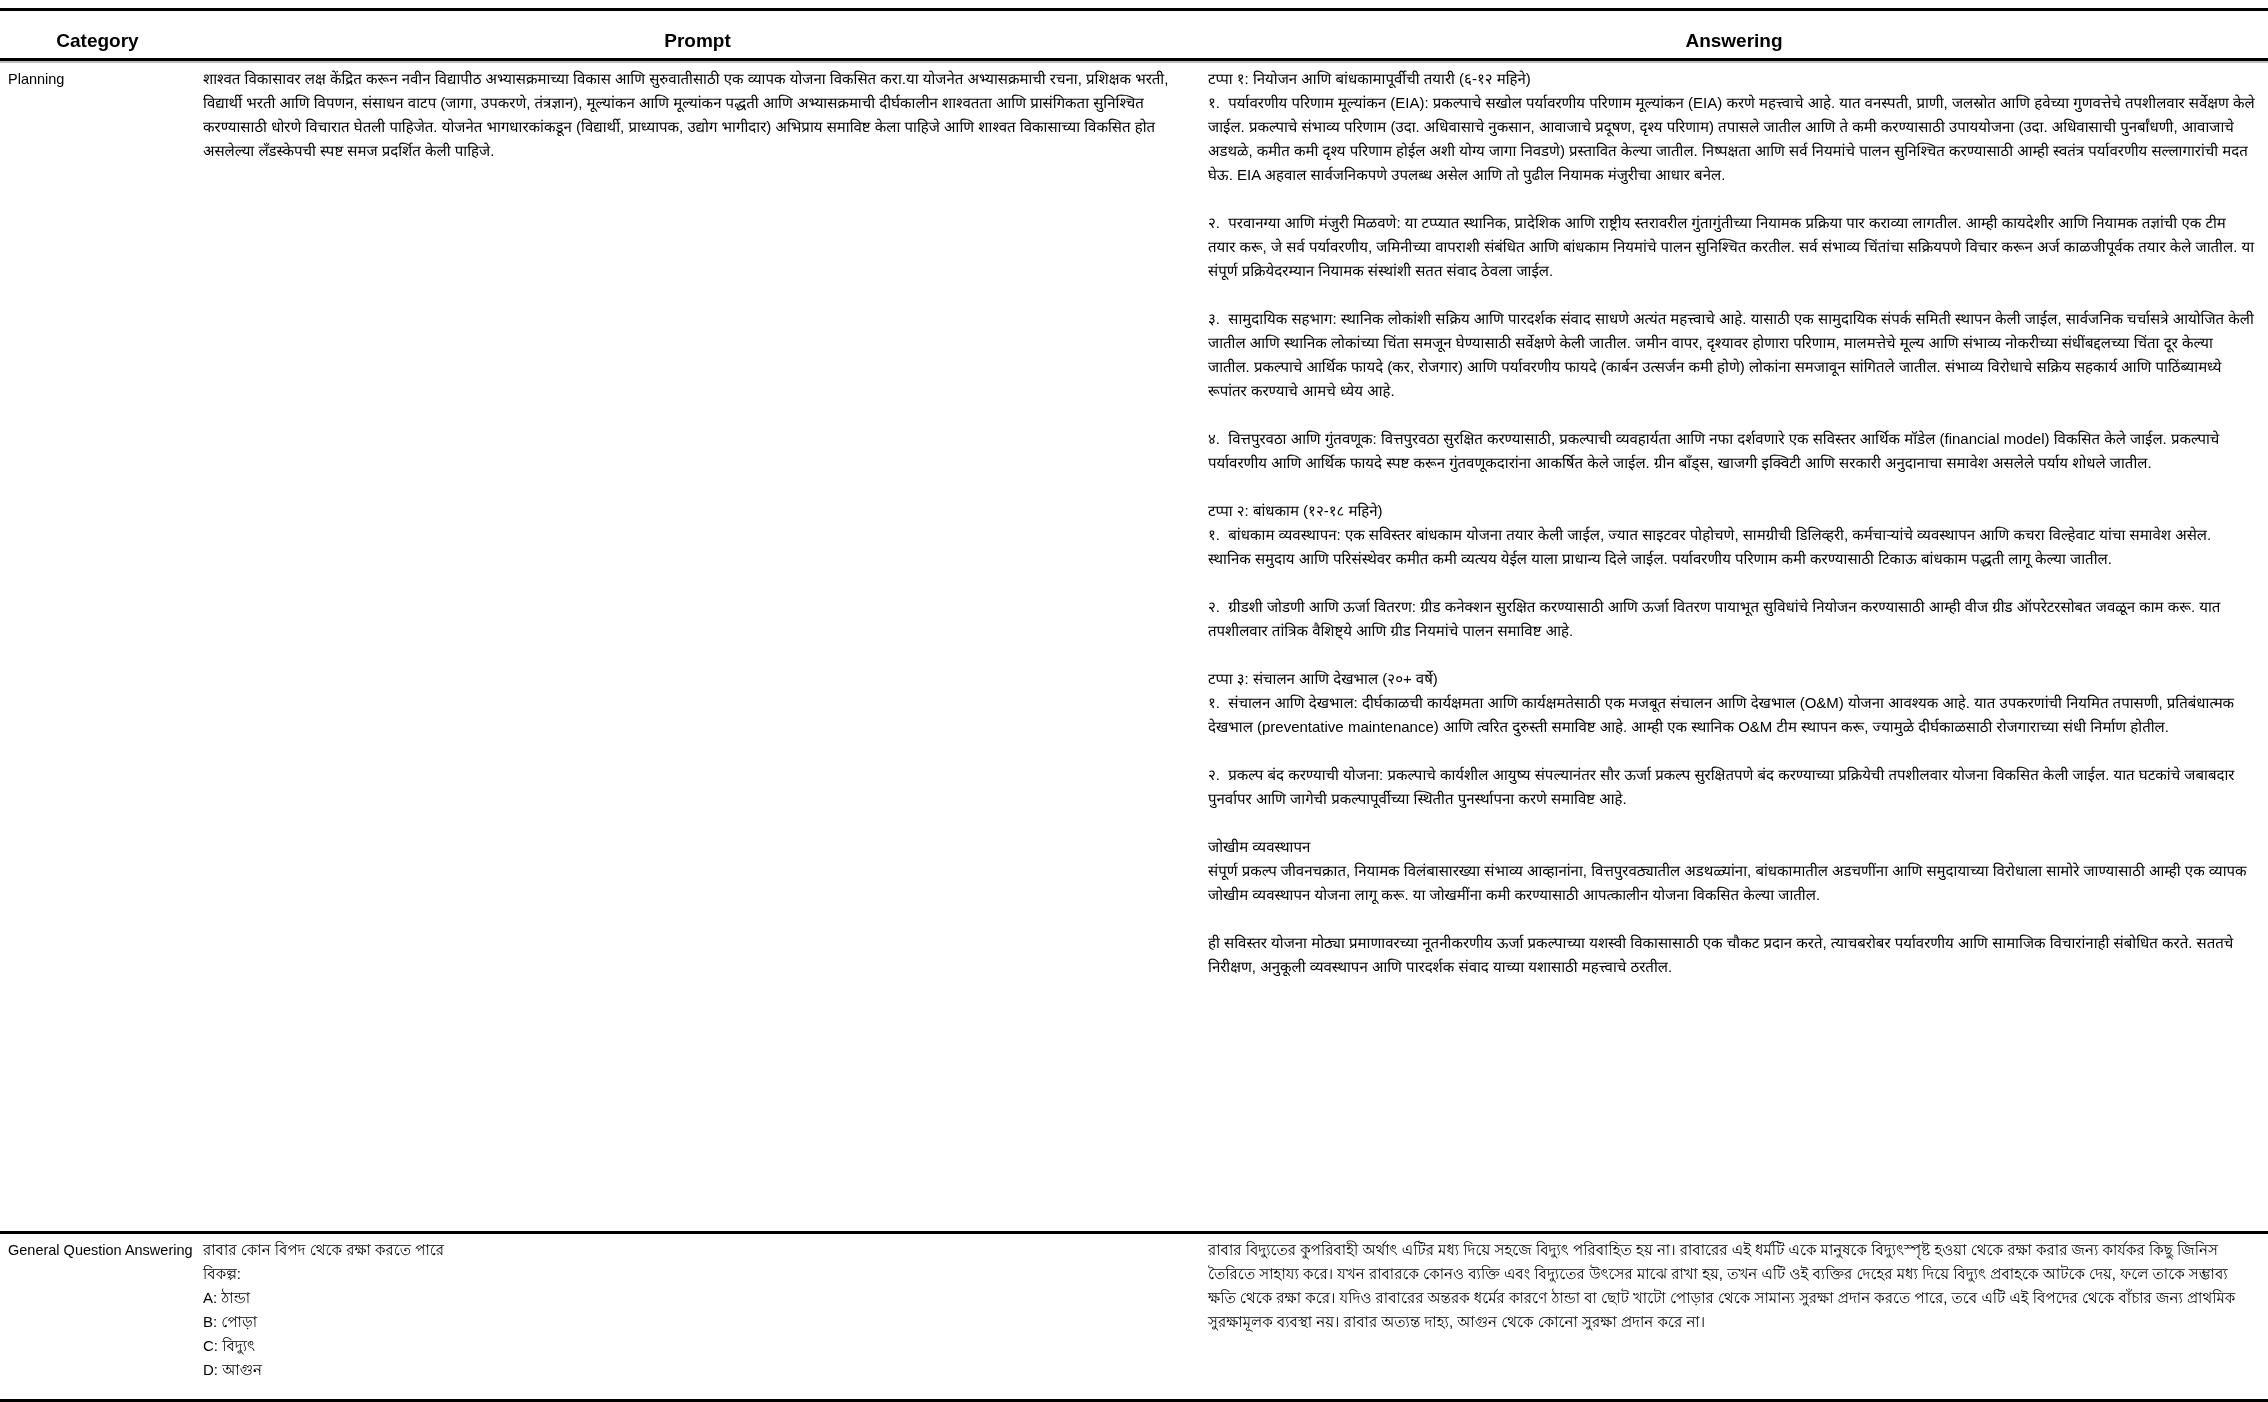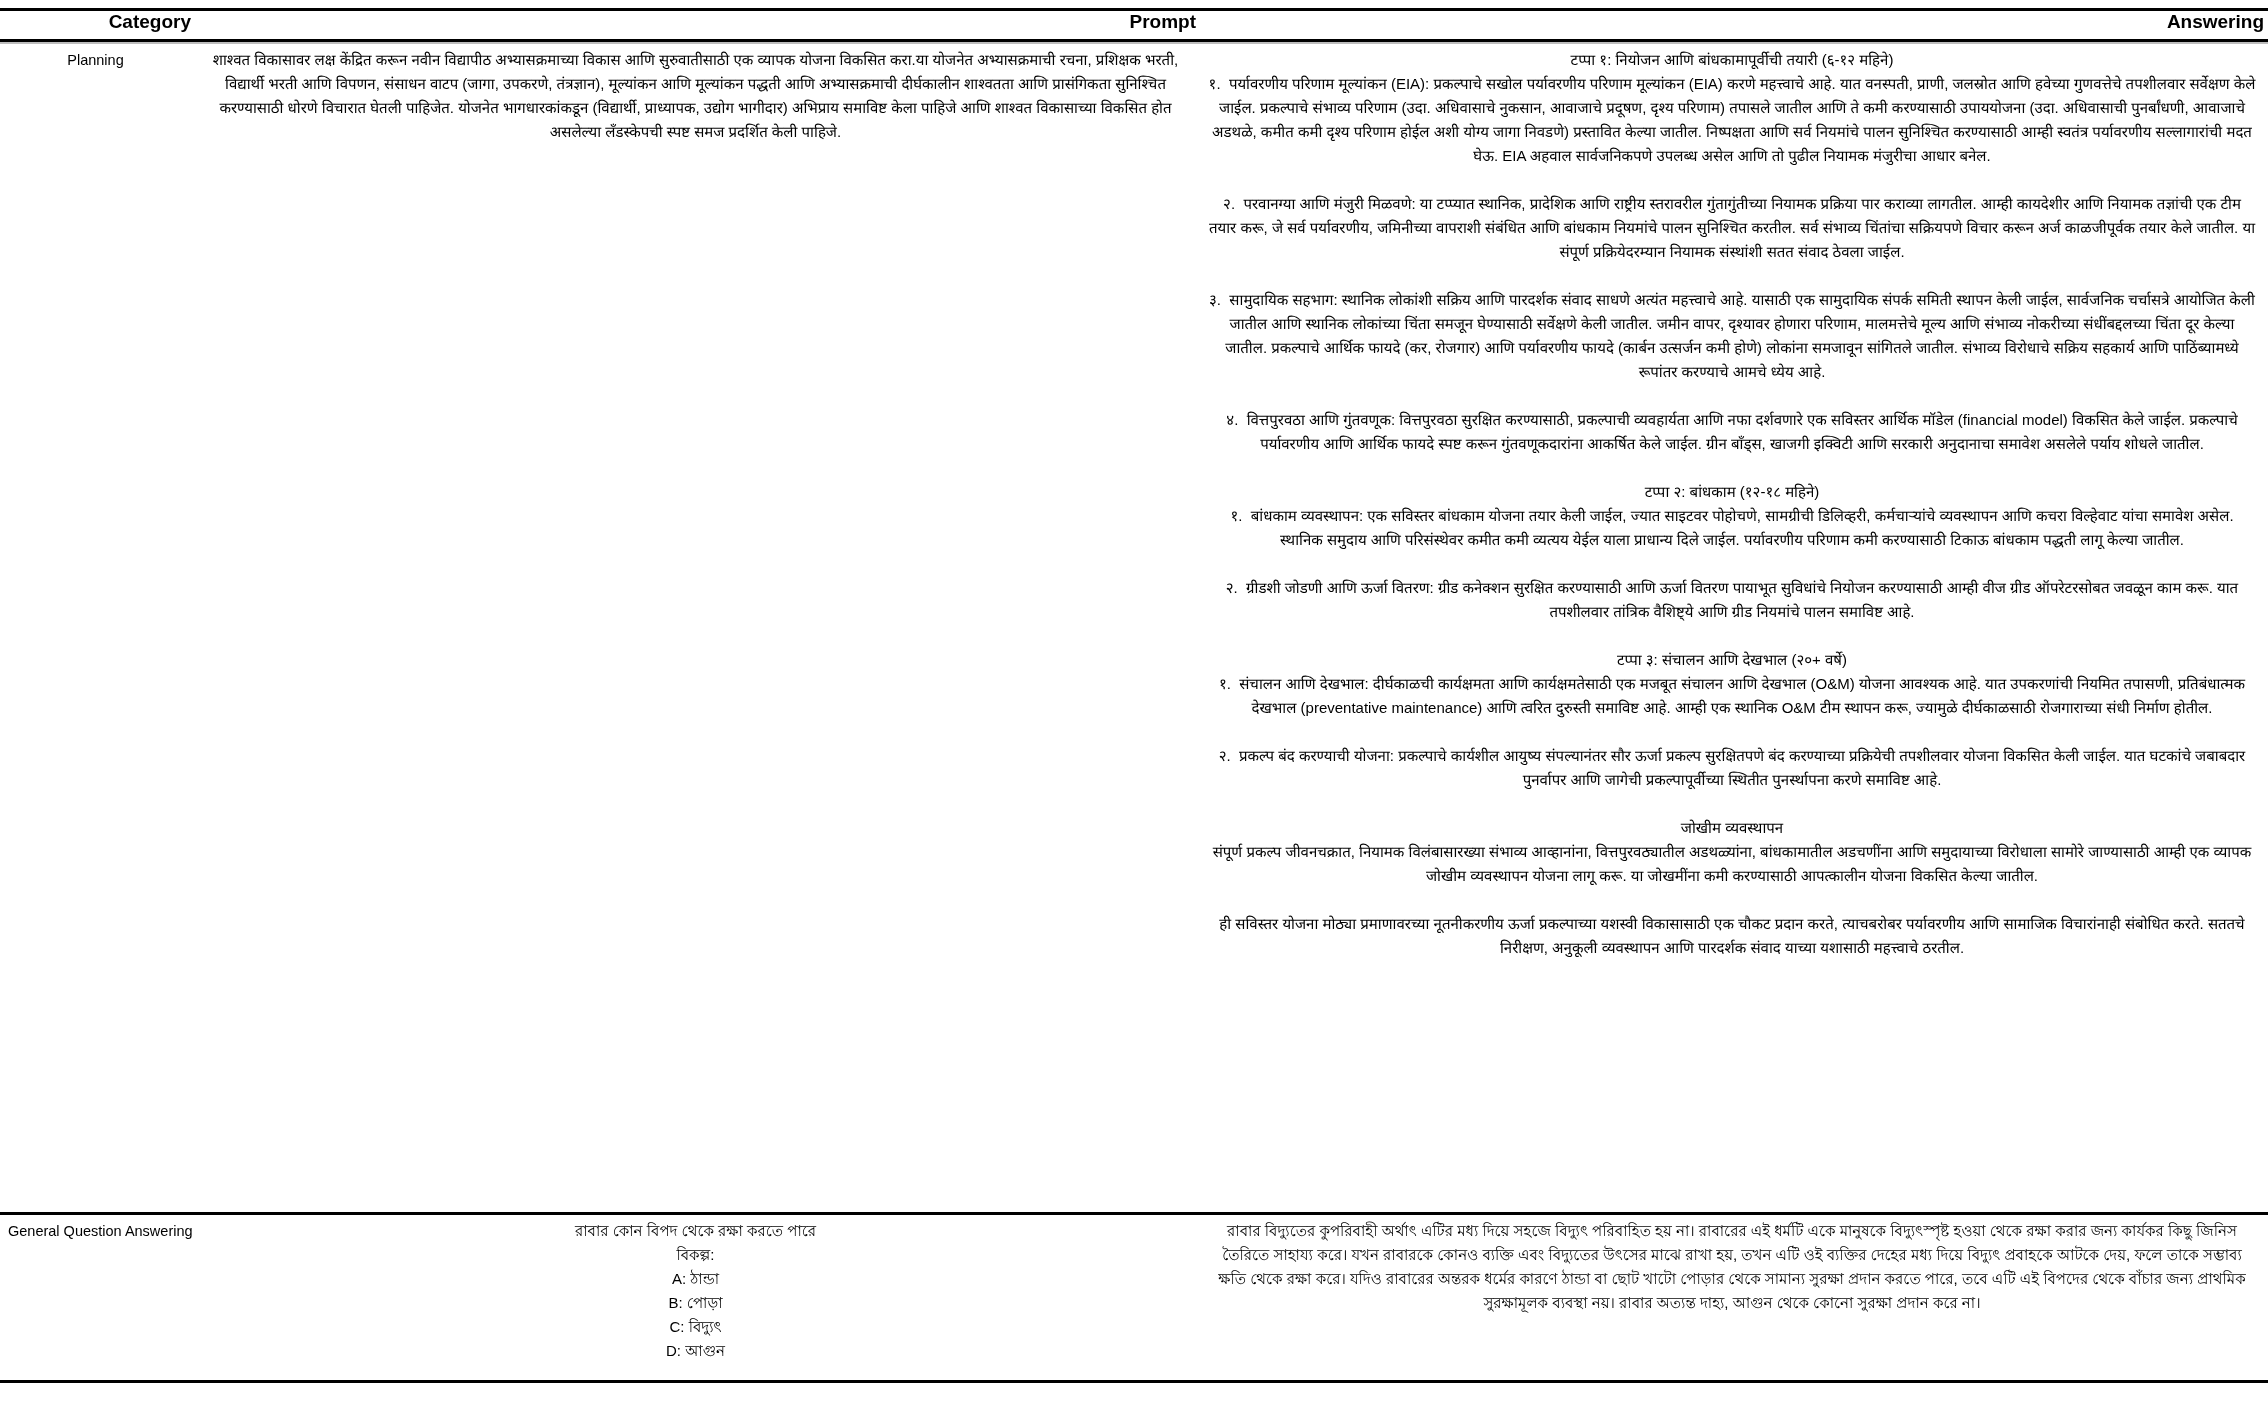--- a/index.html
+++ b/index.html
@@ -2,25 +2,25 @@
 <html><head>
 <meta charset="utf-8">
 <style>
   * { margin:0; padding:0; box-sizing:border-box; }
   html, body { width:2268px; height:1402px; background:#ffffff; color:#000000; overflow:hidden; }
   body { font-family:"Liberation Sans","DejaVu Sans",sans-serif; padding-top:8px; }
 
   table.bench { width:2268px; table-layout:fixed; border-collapse:separate; border-spacing:0;
                 border-top:3px solid #000; }
 
-  thead th { font-size:19px; font-weight:bold; text-align:right;
-             padding:0 4px 6px; border-bottom:3px solid #000; }
+  thead th { font-size:19px; font-weight:bold; text-align:center;
+             padding:19px 4px 6px; border-bottom:3px solid #000; }
 
   tbody td { vertical-align:top; font-size:15px; line-height:24px;
-             white-space:pre-wrap; padding:4px 12px 17px 8px;text-align:center; }
+             white-space:pre-wrap; padding:4px 12px 17px 8px; }
 
   tbody td.category-cell { white-space:nowrap; padding-left:8px; font-size:14.5px; }
 
   
   tbody tr:first-child td { border-top:2px solid #bdbdbd; }
   
   tbody tr.row-separator td { border-top:3px solid #000; }
   
   tbody tr:last-child td { border-bottom:3px solid #000; }
 

